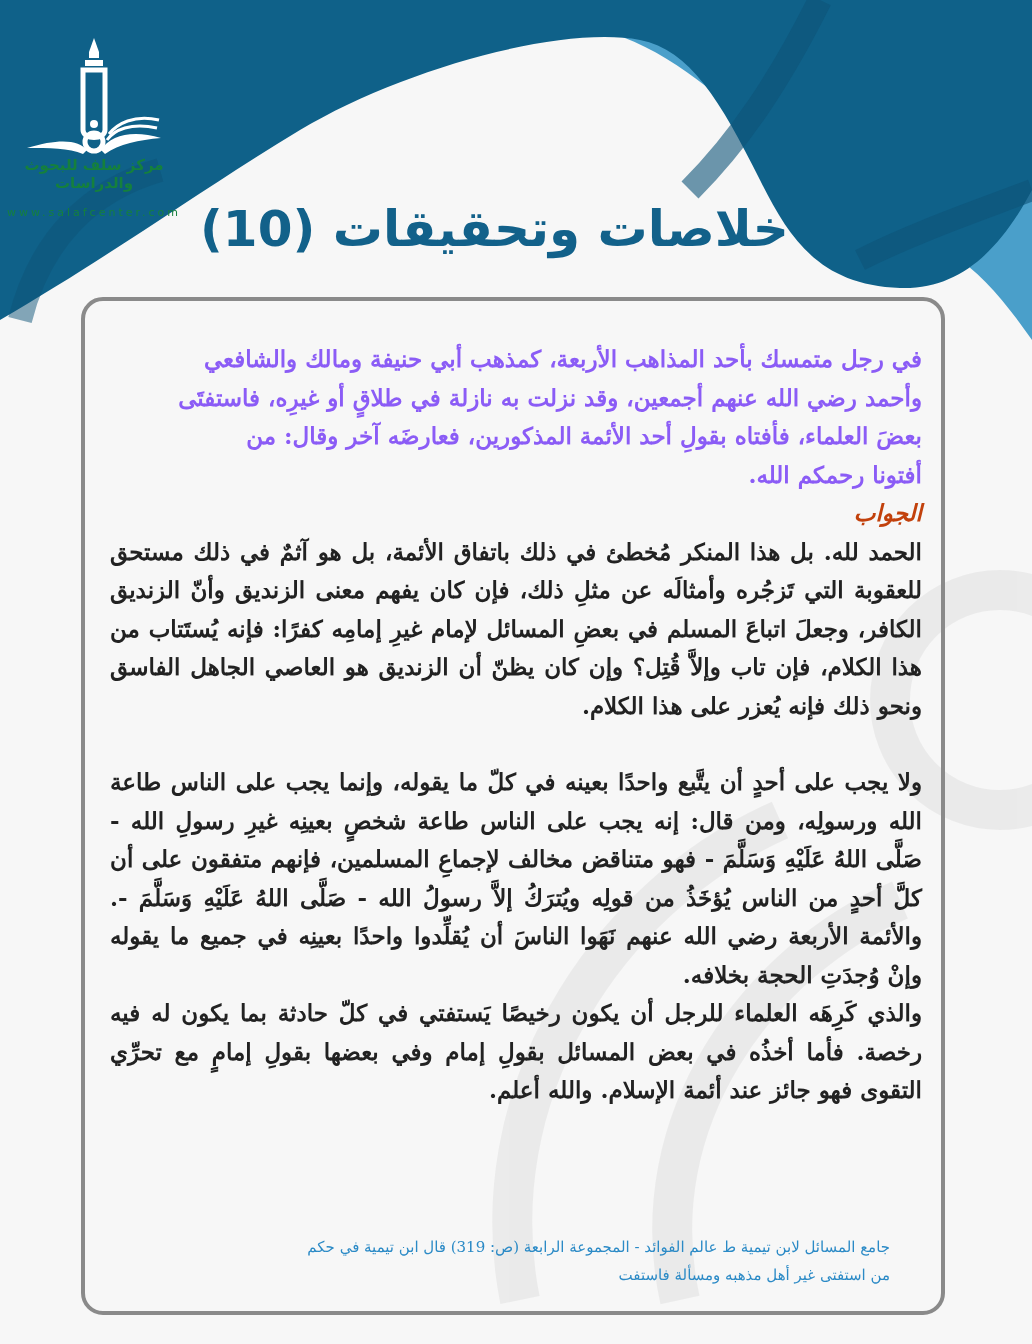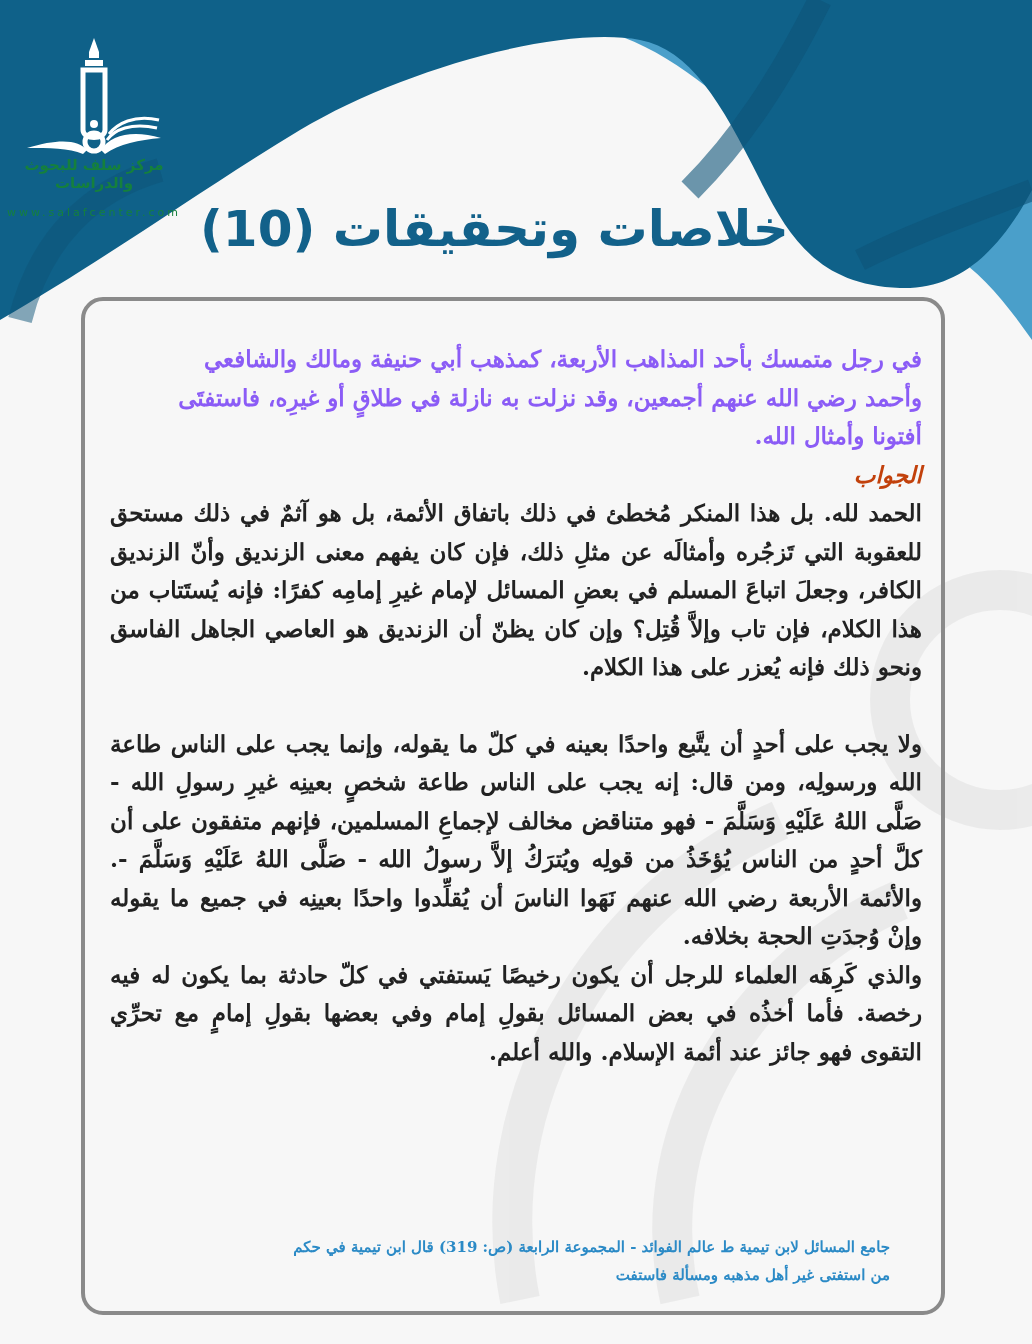--- a/index.html
+++ b/index.html
@@ -9,21 +9,21 @@
   .logo svg { display:block; margin:0 auto; }
   .logo-name { font-size:15px; font-weight:bold; margin-top:-4px; direction:rtl; }
   .logo-url { font-size:11px; letter-spacing:3px; margin-top:14px; }
   .page-title { position:absolute; left:200px; top:200px; width:660px; text-align:left; font-size:50px; font-weight:bold; color:#12618a; direction:rtl; font-family:"DejaVu Sans", sans-serif; }
   .card { position:absolute; left:81px; top:297px; width:864px; height:1018px; border:4px solid #8a8a8a; border-radius:22px; background:transparent; box-sizing:border-box; }
   .content { position:absolute; left:110px; top:340px; width:812px; direction:rtl; text-align:justify; font-family:"DejaVu Serif", serif; font-weight:bold; font-size:23px; line-height:38.5px; color:#222; }
   .content p { margin:0; }
   .question { color:#8b5cf6; }
   .answer-heading { color:#c2410c;font-style:italic; }
   .gap { height:38px; }
-  .source { position:absolute; left:170px; top:1233px; width:720px; direction:rtl; text-align:right; font-family:"DejaVu Serif", serif; font-weight:bold; font-size:15px; line-height:28px; color:#2b8ac6; }
+  .source { position:absolute; left:170px; top:1233px; width:720px; direction:rtl; text-align:right; font-family:"DejaVu Serif", serif; font-weight:normal; font-size:15px; line-height:28px; color:#2b8ac6; }
 </style>
 </head>
 <body>
 
 <svg class="bg-svg" viewBox="0 0 1032 1344" xmlns="http://www.w3.org/2000/svg">
 
   <g opacity="0.06" fill="none" stroke="#333" stroke-width="40">
     <path d="M520 1300 C 480 1100, 600 900, 780 820"></path>
     <path d="M680 1300 C 640 1120, 760 960, 900 900"></path>
     <circle cx="1000" cy="700" r="110"></circle>
@@ -56,21 +56,22 @@
 </div>
 
 <div class="page-title">خلاصات وتحقيقات (10)</div>
 
 <div class="card"></div>
 
 <div class="content">
   <div class="question">
     <p>في رجل متمسك بأحد المذاهب الأربعة، كمذهب أبي حنيفة ومالك والشافعي</p>
     <p>وأحمد رضي الله عنهم أجمعين، وقد نزلت به نازلة في طلاقٍ أو غيرِه، فاستفتَى</p>
-    <p>أفتونا وأمثال الله.</p>
+    <p>بعضَ العلماء، فأفتاه بقولِ أحد الأئمة المذكورين، فعارضَه آخر وقال: من</p>
+    <p>أفتونا رحمكم الله.</p>
   </div>
   <p class="answer-heading">الجواب</p>
   <p>الحمد لله. بل هذا المنكر مُخطئ في ذلك باتفاق الأئمة، بل هو آثمٌ في ذلك مستحق للعقوبة التي تَزجُره وأمثالَه عن مثلِ ذلك، فإن كان يفهم معنى الزنديق وأنّ الزنديق الكافر، وجعلَ اتباعَ المسلم في بعضِ المسائل لإمام غيرِ إمامِه كفرًا: فإنه يُستَتاب من هذا الكلام، فإن تاب وإلاَّ قُتِل؟ وإن كان يظنّ أن الزنديق هو العاصي الجاهل الفاسق ونحو ذلك فإنه يُعزر على هذا الكلام.</p>
   <div class="gap"></div>
   <p>ولا يجب على أحدٍ أن يتَّبع واحدًا بعينه في كلّ ما يقوله، وإنما يجب على الناس طاعة الله ورسولِه، ومن قال: إنه يجب على الناس طاعة شخصٍ بعينِه غيرِ رسولِ الله - صَلَّى اللهُ عَلَيْهِ وَسَلَّمَ - فهو متناقض مخالف لإجماعِ المسلمين، فإنهم متفقون على أن كلَّ أحدٍ من الناس يُؤخَذُ من قولِه ويُترَكُ إلاَّ رسولُ الله - صَلَّى اللهُ عَلَيْهِ وَسَلَّمَ -. والأئمة الأربعة رضي الله عنهم نَهَوا الناسَ أن يُقلِّدوا واحدًا بعينِه في جميع ما يقوله وإنْ وُجدَتِ الحجة بخلافه.</p>
   <p>والذي كَرِهَه العلماء للرجل أن يكون رخيصًا يَستفتي في كلّ حادثة بما يكون له فيه رخصة. فأما أخذُه في بعض المسائل بقولِ إمام وفي بعضها بقولِ إمامٍ مع تحرِّي التقوى فهو جائز عند أئمة الإسلام. والله أعلم.</p>
 </div>
 
 <div class="source">
   <div>جامع المسائل لابن تيمية ط عالم الفوائد - المجموعة الرابعة (ص: 319) قال ابن تيمية في حكم</div>

